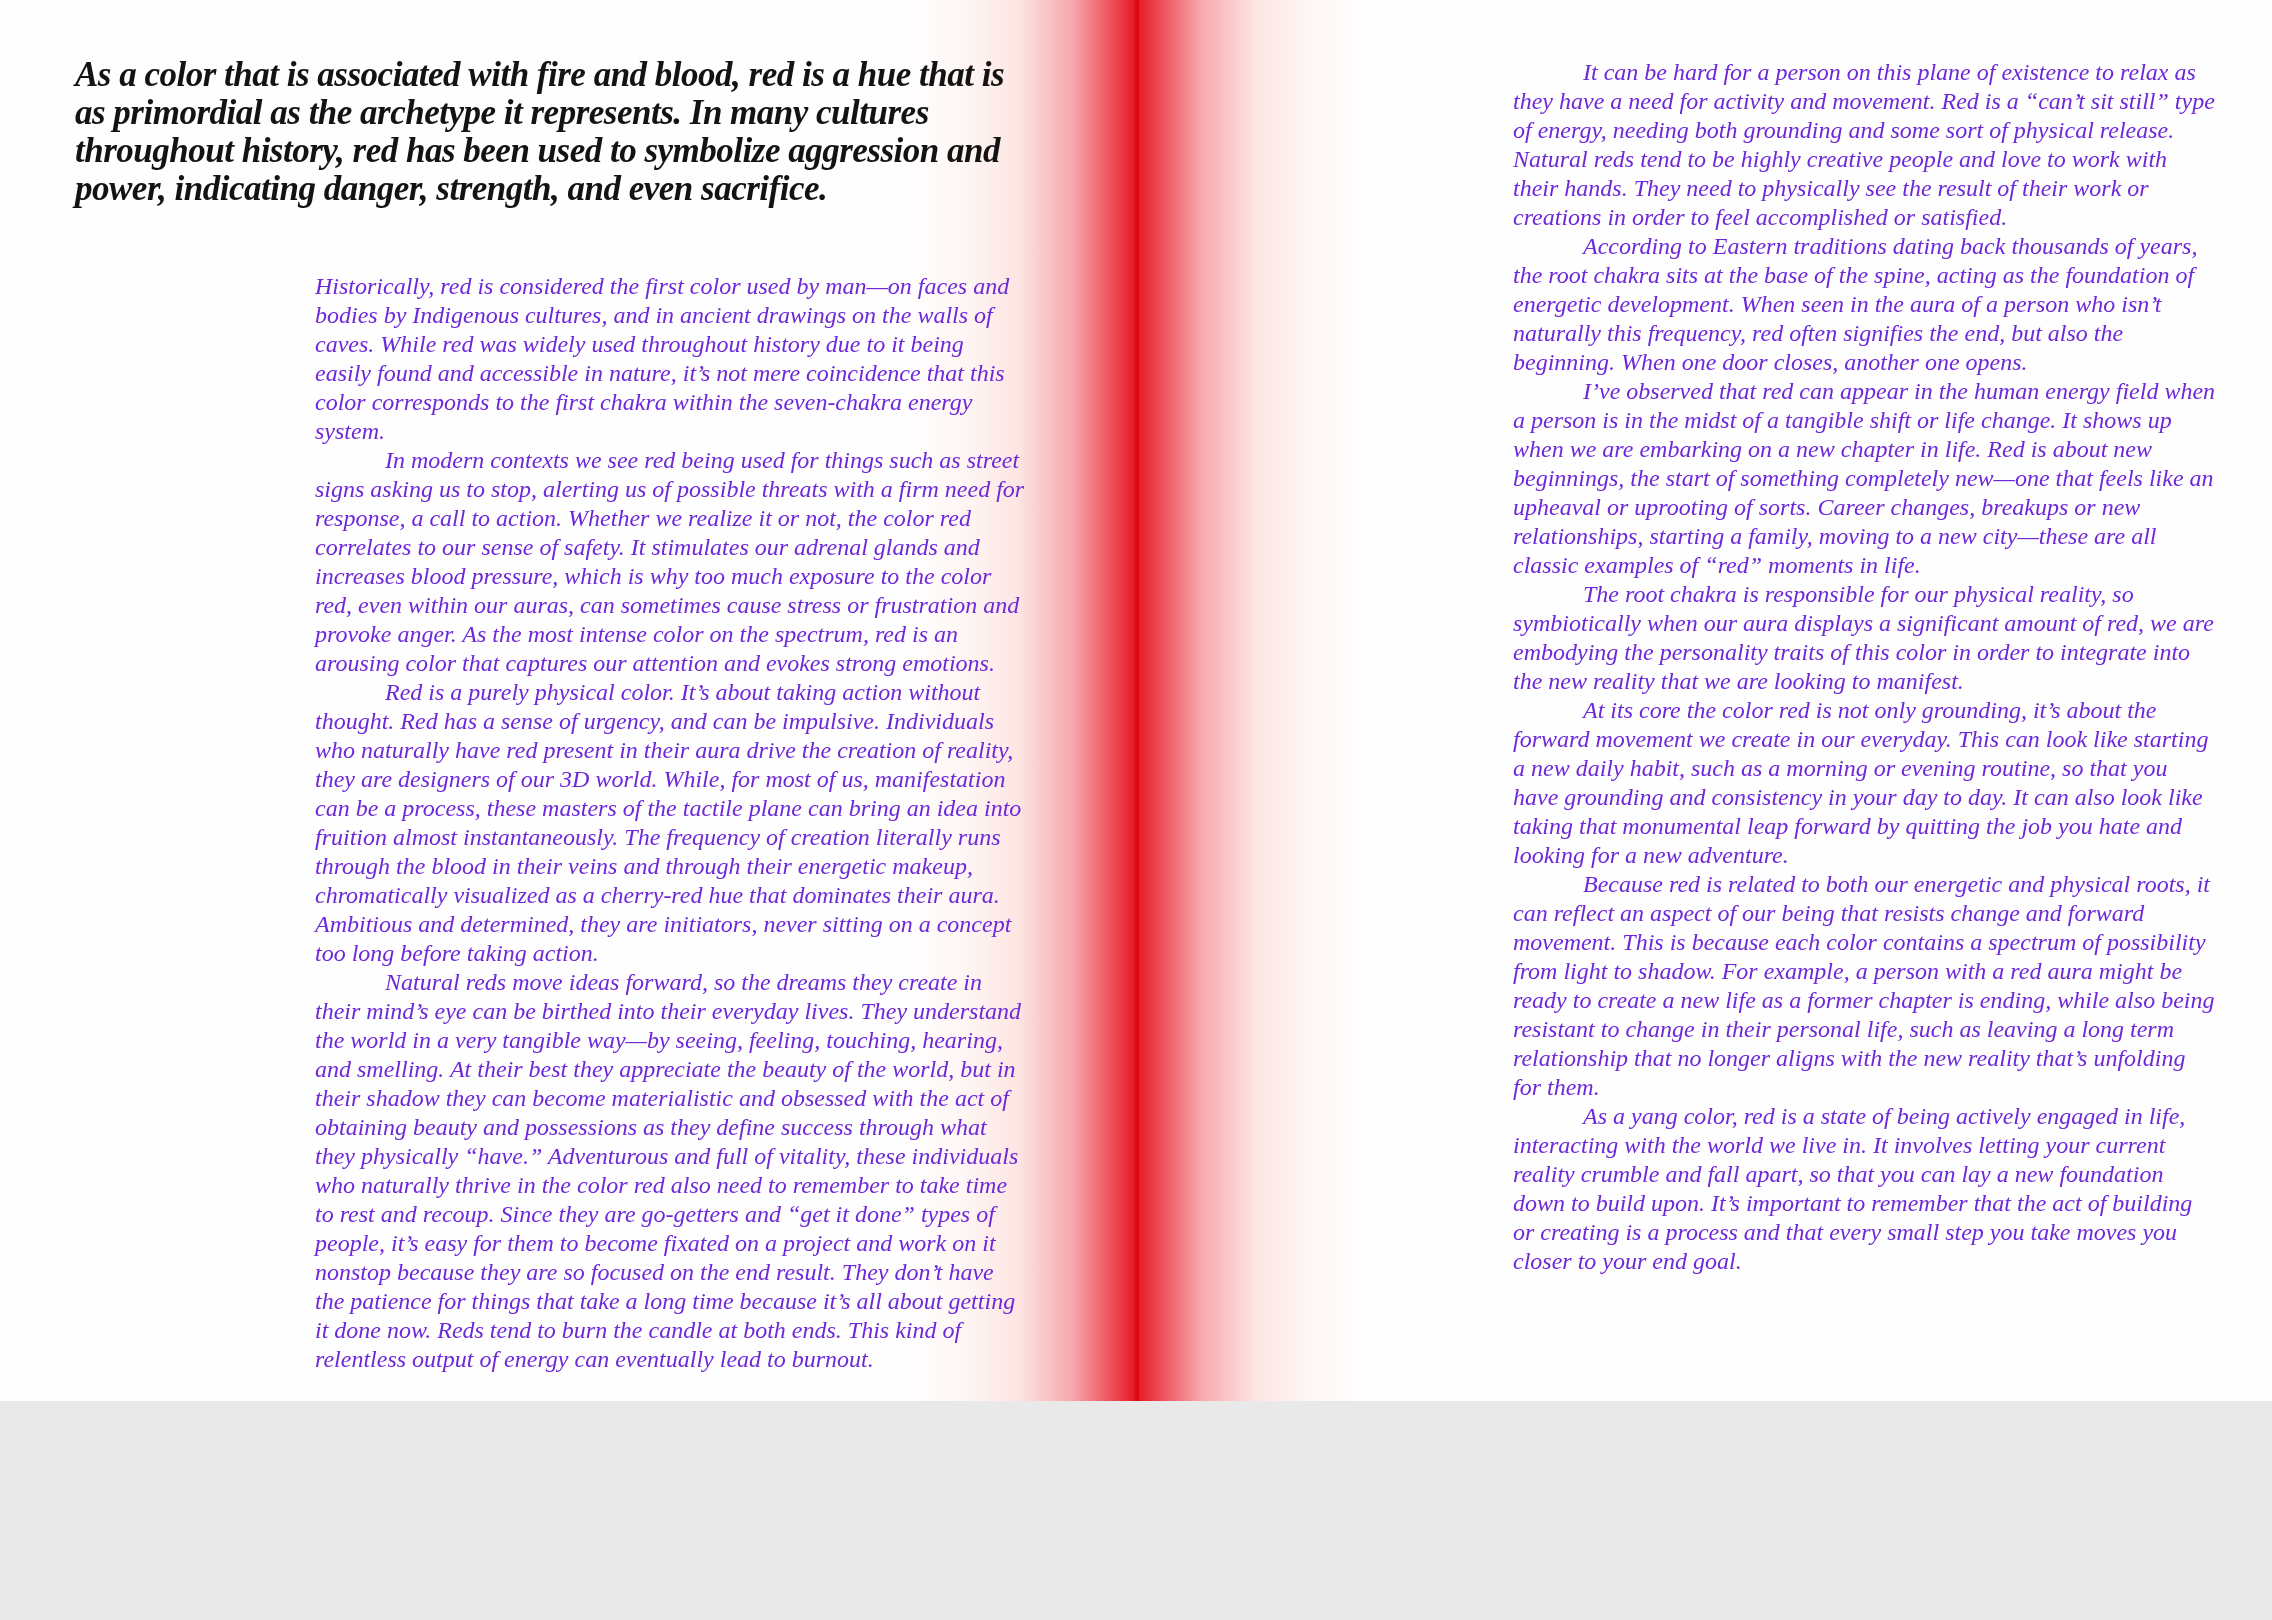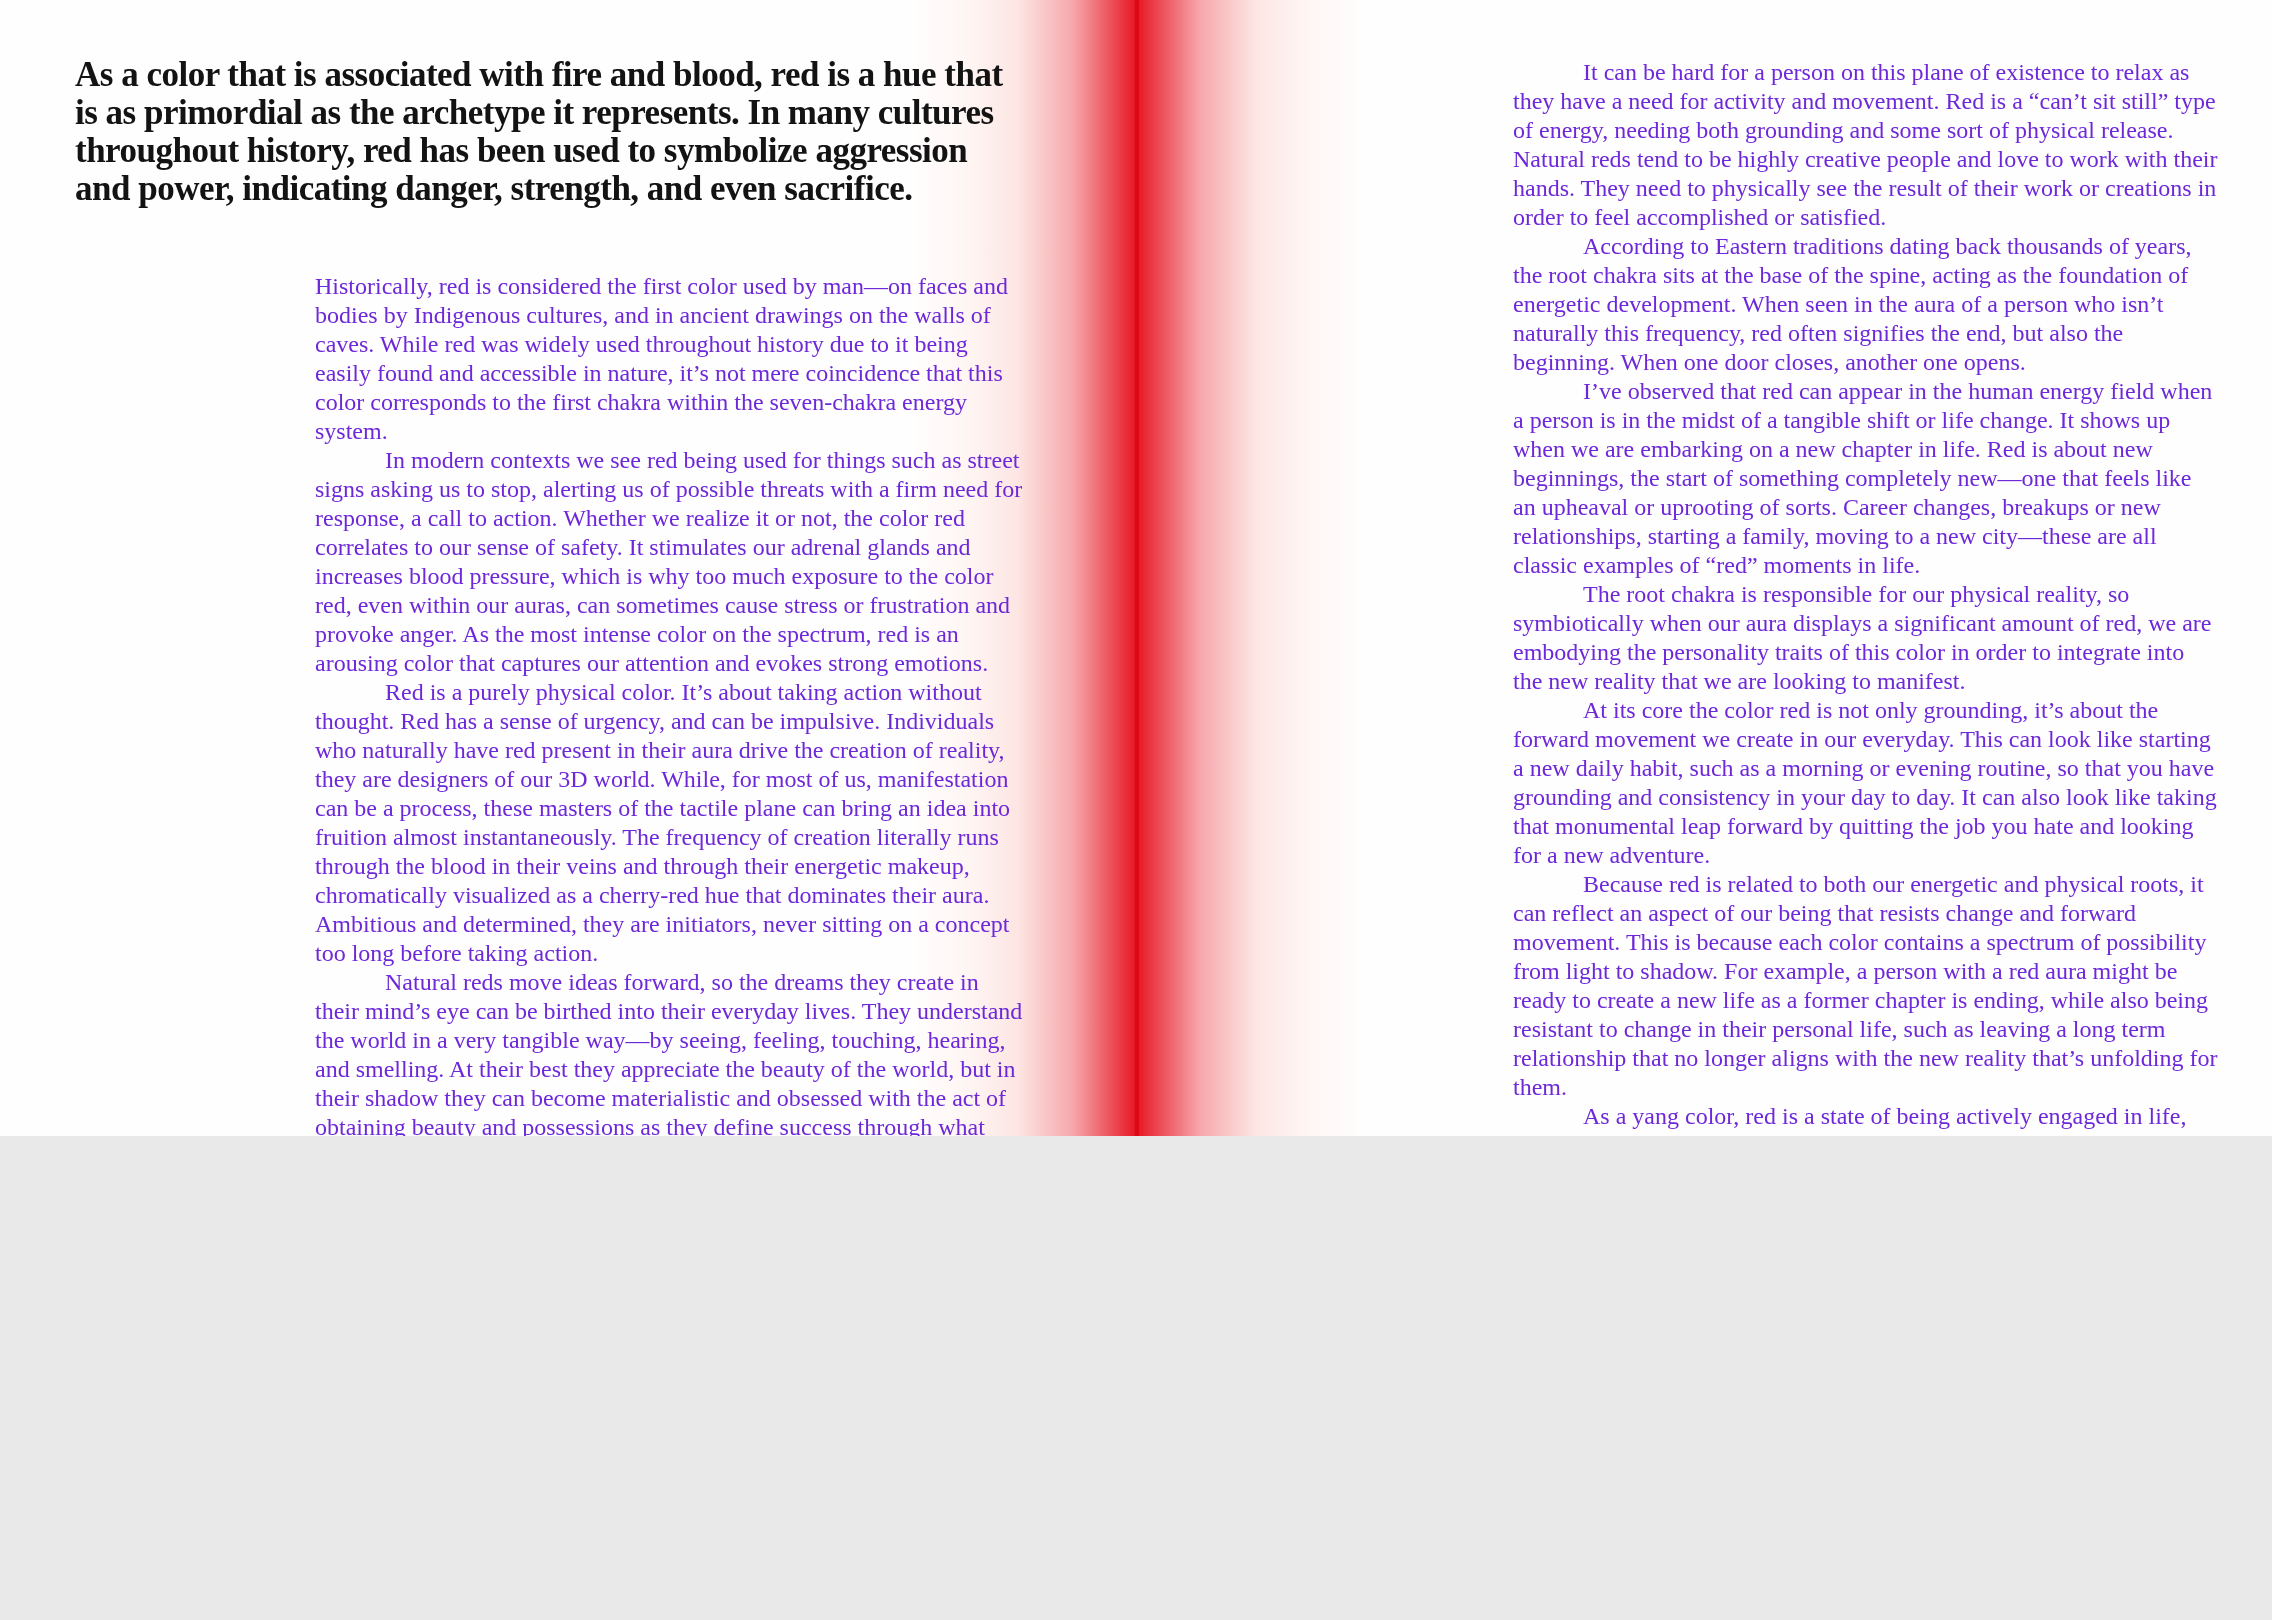--- a/index.html
+++ b/index.html
@@ -1,23 +1,24 @@
 <!DOCTYPE html>
 <html style="font-size:14px"><head>
 <meta charset="utf-8">
 <style>
   html, body { margin: 0; padding: 0; background: #e9e9e9; }
   .spread {
     position: relative;
     width: 2273px;
-    height: 1136px;
+    height: 1401px;
     background: #fffefe;
     overflow: hidden;
     font-family: "Liberation Serif", serif;
     color: #161616;
+    font-style: italic;
   }
   
   .spine {
     position: absolute;
     left: 909px;
     top: 0;
     width: 455px;
     height: 100%;
     background: linear-gradient(to right,
       rgba(238, 120, 110, 0)    0%,

